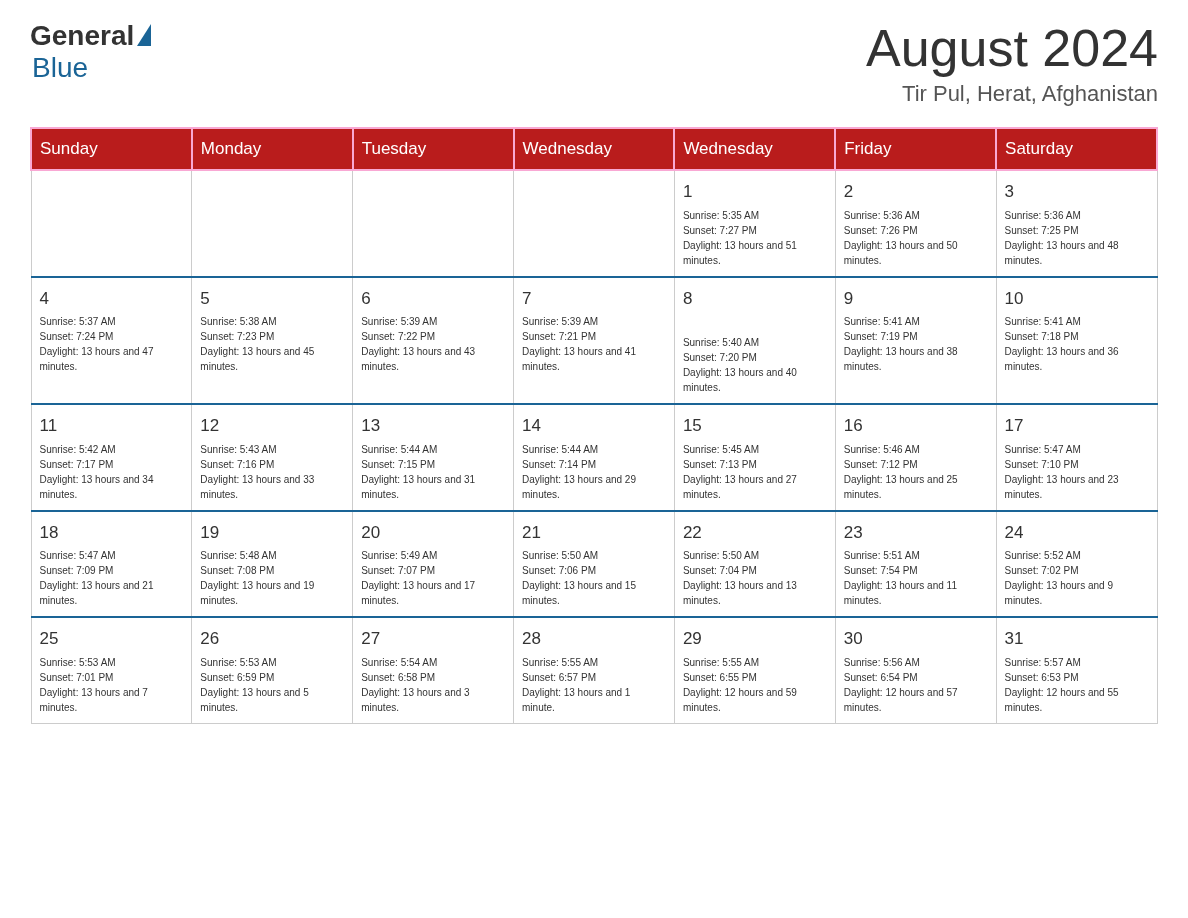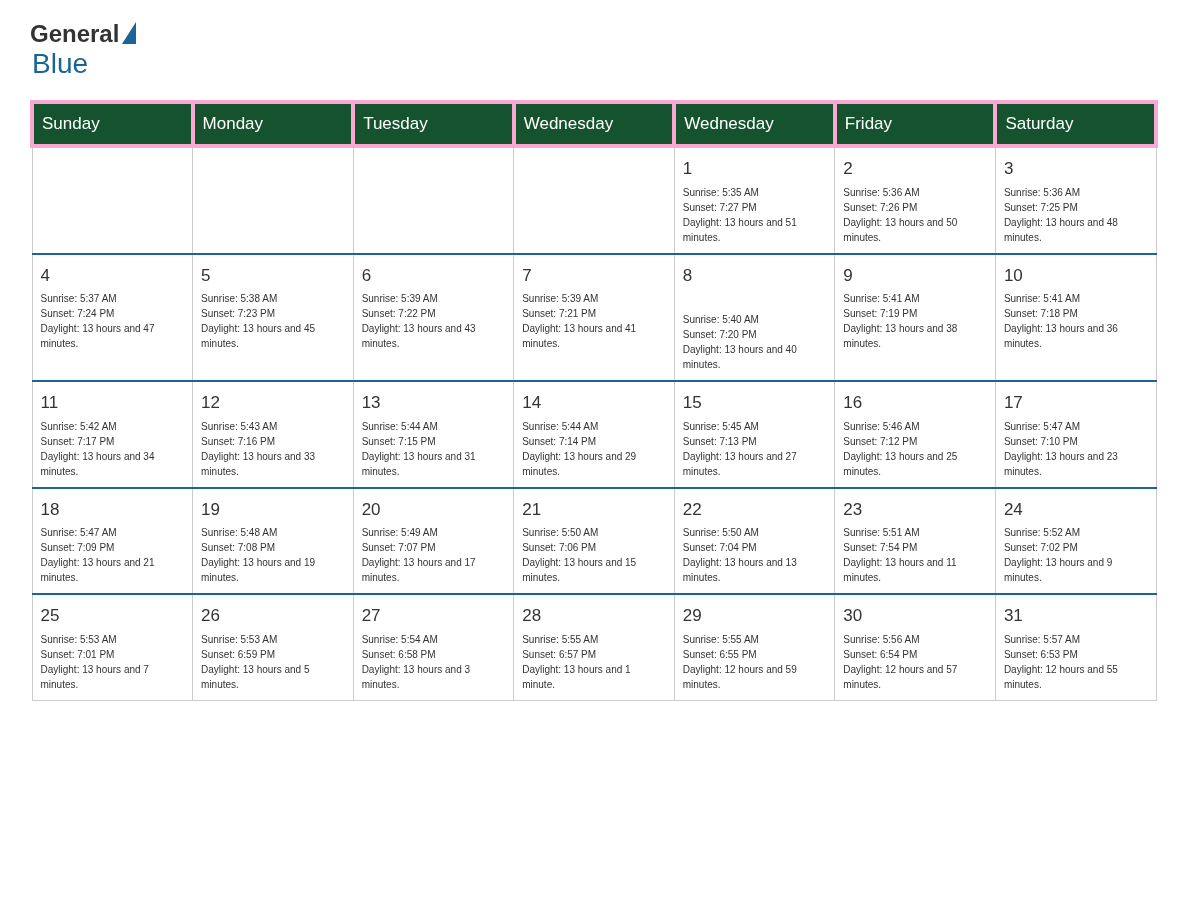--- a/index.html
+++ b/index.html
@@ -20,21 +20,21 @@
     .logo {
       display: flex;
       flex-direction: column;
       align-items: flex-start;
     }
     .logo-top {
       display: flex;
       align-items: center;
     }
     .logo-general {
-      font-size: 24px;
+      font-size: 28px;
       font-weight: bold;
       color: #333;
     }
     .logo-triangle {
       width: 0;
       height: 0;
       border-left: 14px solid transparent;
       border-bottom: 22px solid #1a6496;
       margin-left: 3px;
       margin-bottom: 2px;
@@ -57,27 +57,27 @@
     .location-title {
       font-size: 22px;
       color: #555;
       margin-top: 4px;
     }
     .calendar {
       width: 100%;
       border-collapse: collapse;
     }
     .calendar thead tr th {
-      background-color: #14532d;
+      background-color: #b91c1c;
       color: #fff;
       padding: 10px 8px;
       font-size: 17px;
       font-weight: normal;
       text-align: left;
-      border: 4px solid #f9a8d4;
+      border: 2px solid #f9a8d4;
     }
     .calendar tbody tr td {
       vertical-align: top;
       padding: 8px 8px;
       border: 1px solid #ccc;
       border-top: 2px solid #1a6496;
       font-size: 13px;
       line-height: 1.5;
       width: 14.28%;
       min-height: 110px;
@@ -99,20 +99,24 @@
 </head>
 <body>
 
 <div class="header">
   <div class="logo">
     <div class="logo-top">
       <span class="logo-general">General</span>
       <div class="logo-triangle"></div>
     </div>
     <span class="logo-blue">Blue</span>
+  </div>
+  <div class="title-section">
+    <div class="month-title">August 2024</div>
+    <div class="location-title">Tir Pul, Herat, Afghanistan</div>
   </div>
 </div>
 
 <table class="calendar">
   <thead>
     <tr>
     <th>Sunday</th>
         <th>Monday</th>
         <th>Tuesday</th>
         <th>Wednesday</th>

